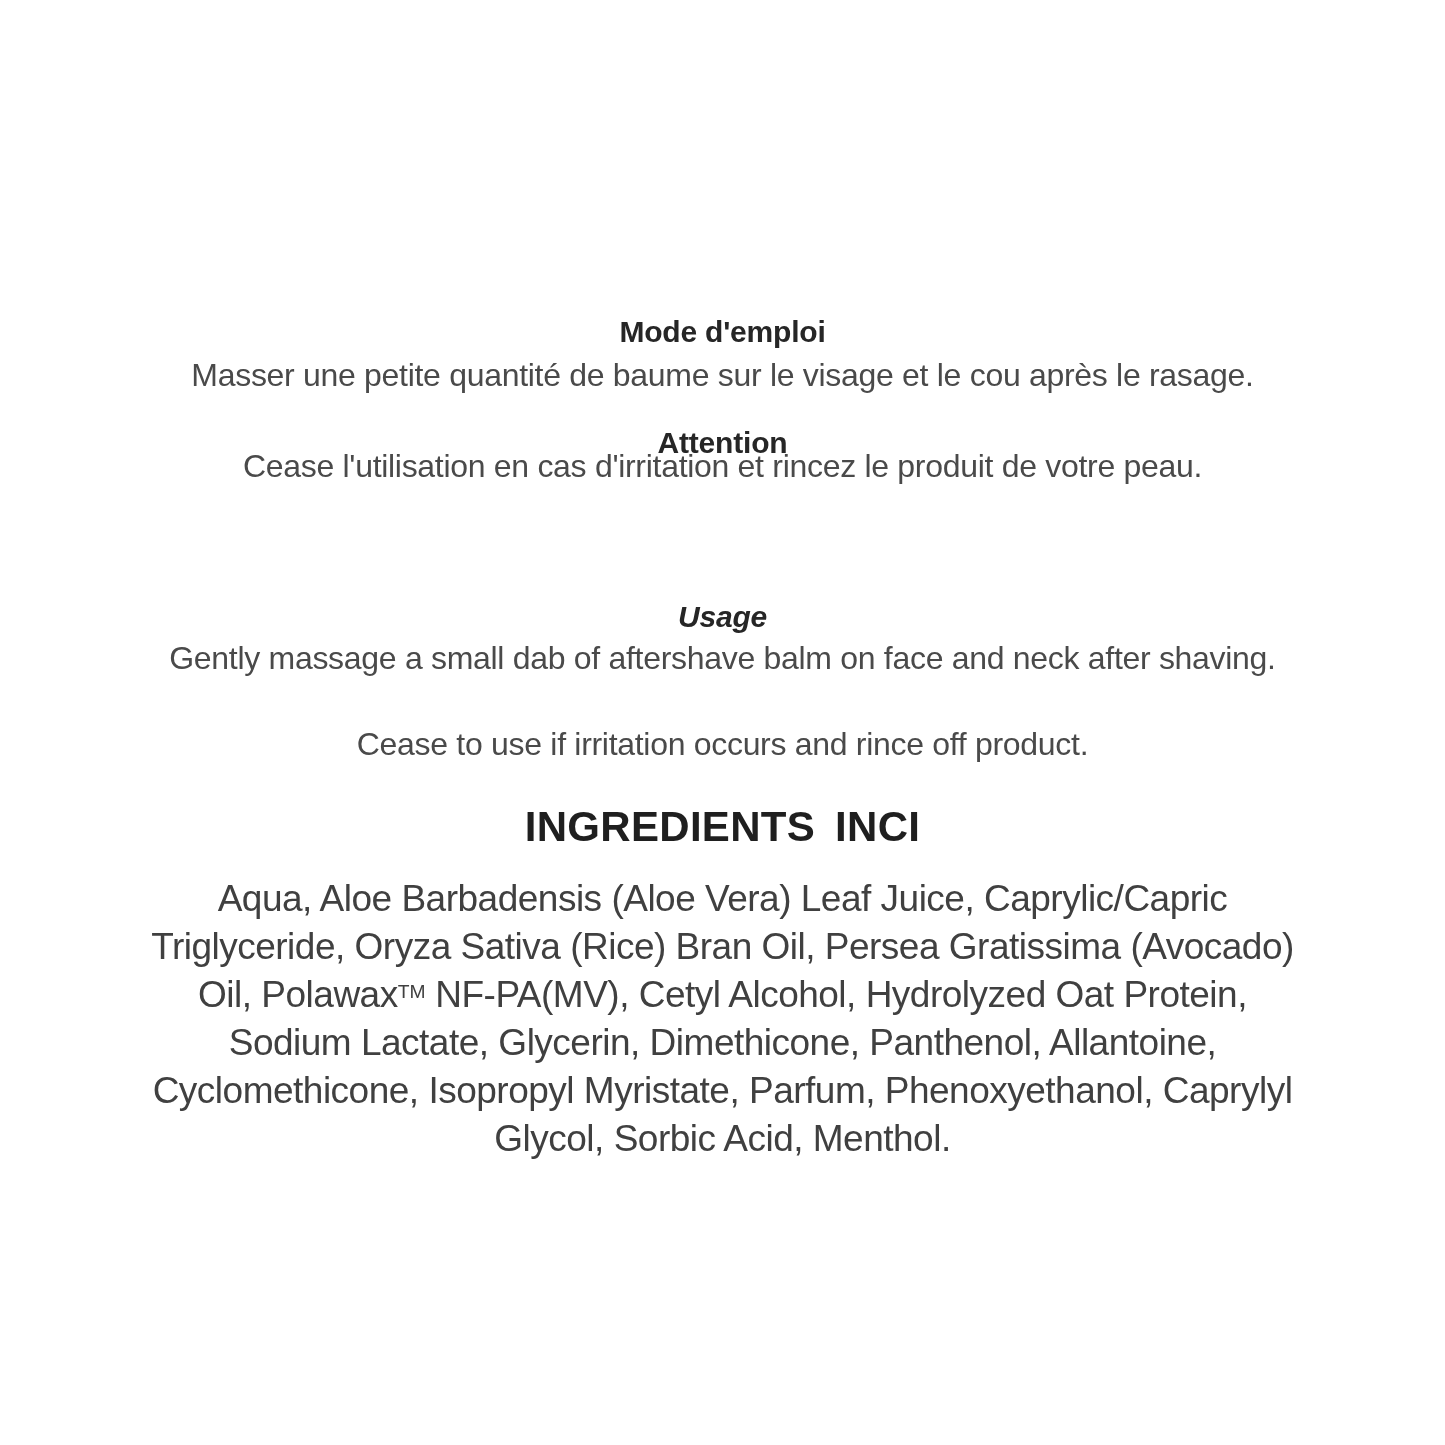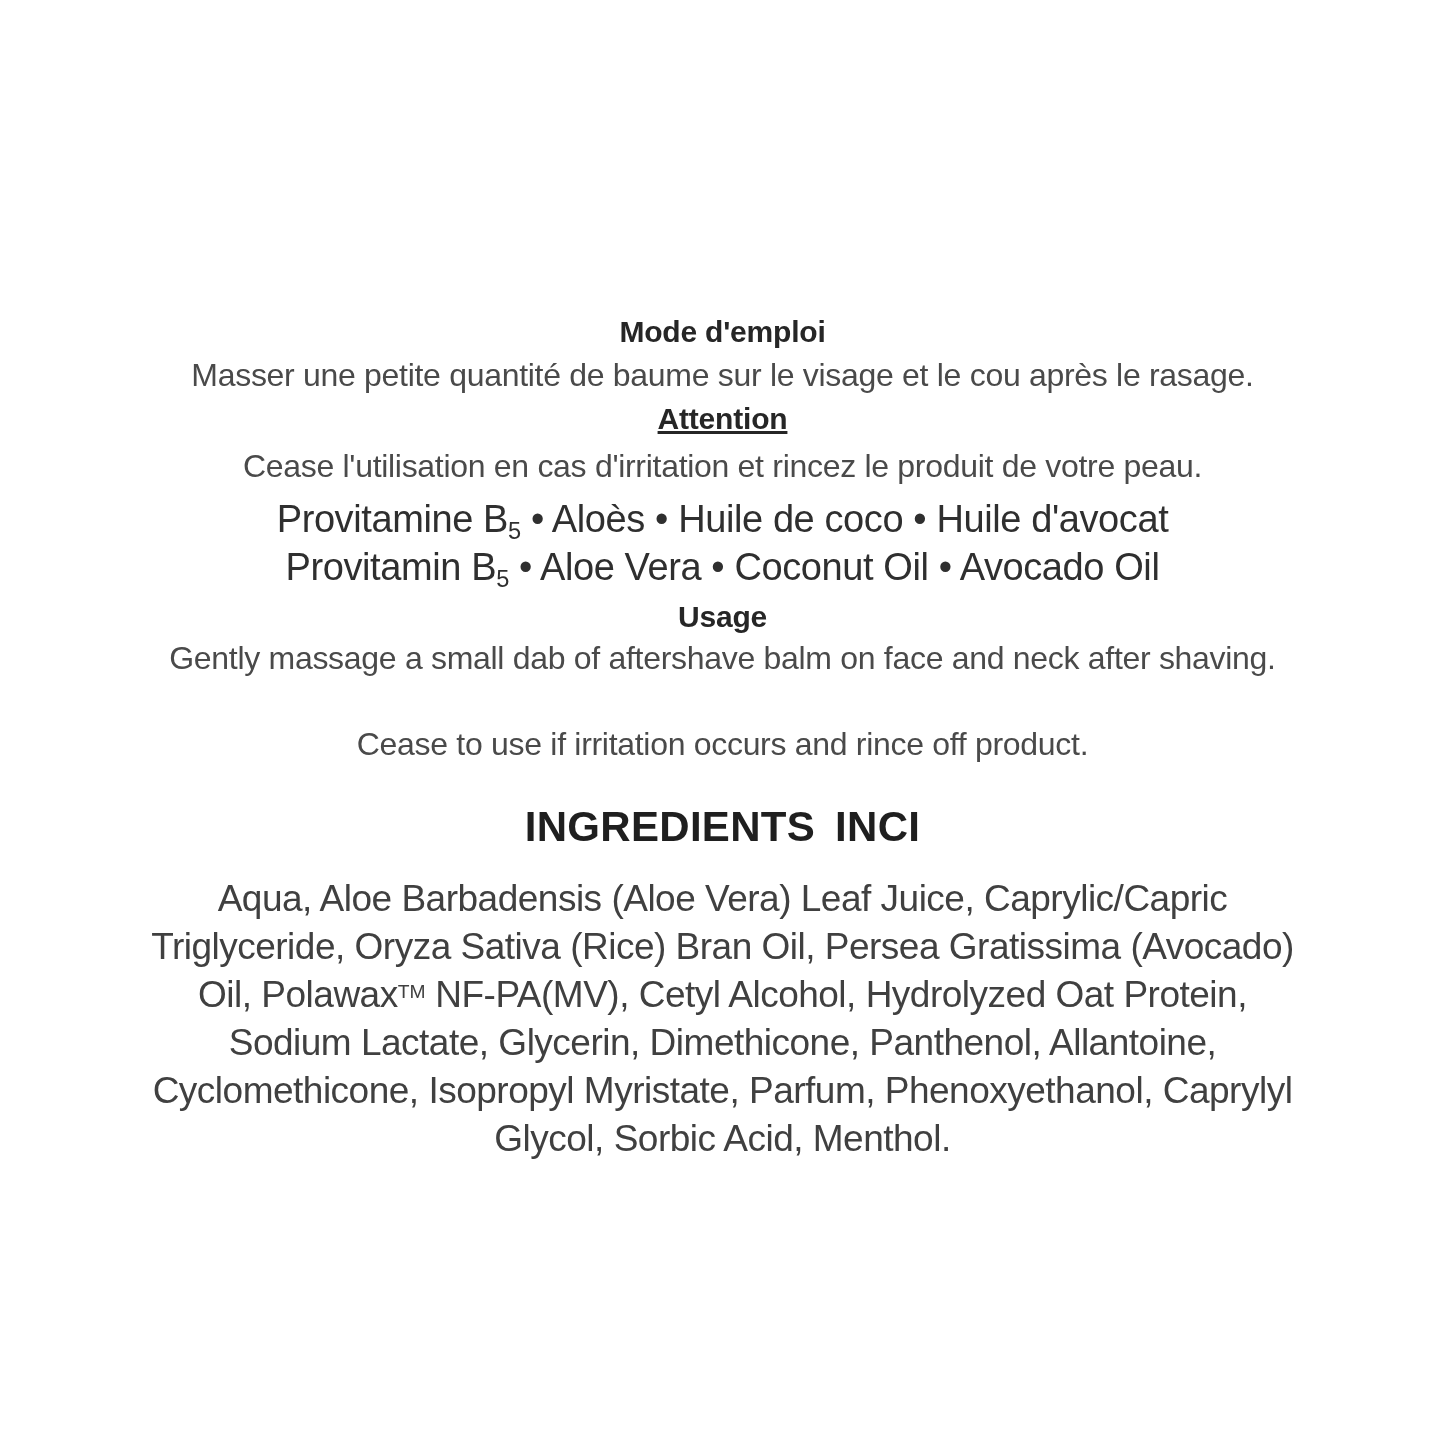--- a/index.html
+++ b/index.html
@@ -75,51 +75,43 @@
   }
   .ing-body sup {
     font-size: 0.52em;
     vertical-align: 0.45em;
     letter-spacing: 0;
   }
 
   
   #fr-usage-heading { top: 313px; }
   #fr-usage-text    { top: 355px; }
-  #fr-warn-heading  { top: 400px; text-decoration: underline; }
+  #fr-warn-heading  { top: 424px; }
   #fr-warn-text     { top: 446px; }
   #actives          { top: 497px; }
-  #en-usage-heading { top: 598px; }
+  #en-usage-heading { top: 598px; font-style: italic; }
   #en-usage-text    { top: 638px; }
   #en-warn-heading  { top: 685px; }
   #en-warn-text     { top: 724px; }
   #ing-title        { top: 803px; }
   #ing-body         { top: 875px; }
 </style>
 </head>
 <body>
 
 <div class="label">
 
   <div class="block heading" id="fr-usage-heading">Mode d'emploi</div>
 
   <div class="block body-line" id="fr-usage-text">Masser une petite quantité de baume sur le visage et le cou après le rasage.</div>
 
   <div class="block heading" id="fr-warn-heading">Attention</div>
 
   <div class="block body-line" id="fr-warn-text">Cease l'utilisation en cas d'irritation et rincez le produit de votre peau.</div>
 
-  <div class="block actives" id="actives">
-    <div>
-      <span>Provitamine B</span><span class="sub">5</span><span> • Aloès • Huile de coco • Huile d'avocat</span>
-    </div>
-    <div>
-      <span>Provitamin B</span><span class="sub">5</span><span> • Aloe Vera • Coconut Oil • Avocado Oil</span>
-    </div>
-  </div>
 
   <div class="block heading" id="en-usage-heading">Usage</div>
 
   <div class="block body-line" id="en-usage-text">Gently massage a small dab of aftershave balm on face and neck after shaving.</div>
 
 
   <div class="block body-line" id="en-warn-text">Cease to use if irritation occurs and rince off product.</div>
 
   <div class="block ing-title" id="ing-title">
     <span>INGREDIENTS</span><span class="gap"></span><span>INCI</span>

